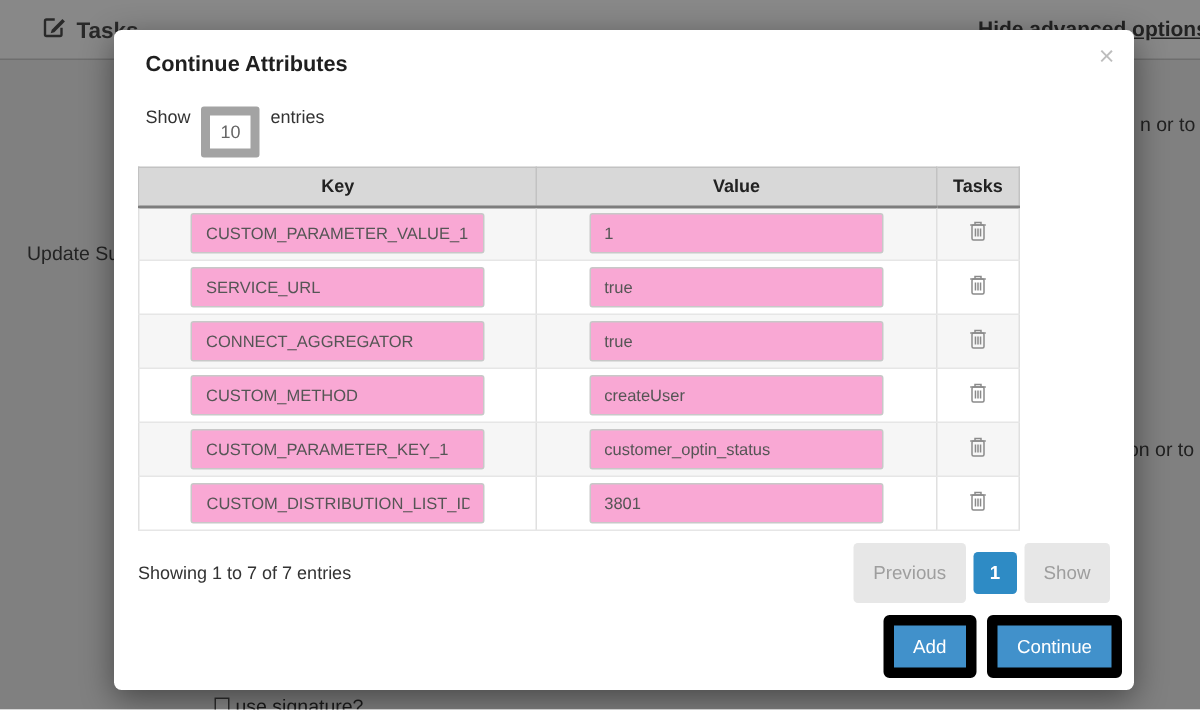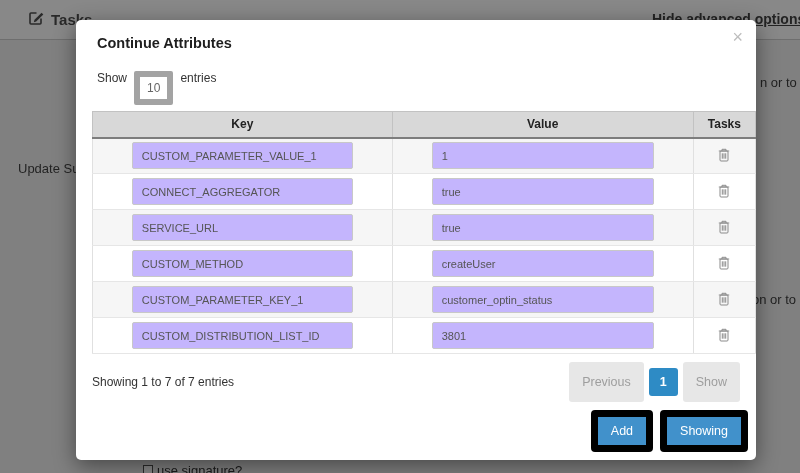--- a/index.html
+++ b/index.html
@@ -45,37 +45,37 @@
     color:#bdbdbd; background:none; border:none; cursor:pointer;
     font-family:"Liberation Sans", sans-serif;
   }
   .length-row { margin:20px 0 6px 21px; font-size:12px; color:#333; display:flex; align-items:flex-start; }
   .length-box {
     display:inline-block; margin:0 7px; padding:4px 7px; min-width:24px; text-align:center;
     border:6px solid #a3a3a3; border-radius:2px; color:#666; font-size:12px; background:#fff;
   }
 
   
-  table.attr-table { width:664px; margin:0 16px; border-collapse:collapse; table-layout:fixed; }
+  table.attr-table { width:588px; margin:0 16px; border-collapse:collapse; table-layout:fixed; }
   .attr-table th {
     background:#d8d8d8; height:26px; font-size:12px; font-weight:bold; color:#222;
     text-align:center; border:1px solid #c2c2c2; border-bottom:2px solid #7d7d7d;
   }
   .attr-table td {
     height:36px; text-align:center; vertical-align:middle;
     border-left:1px solid #e0e0e0; border-right:1px solid #e0e0e0;
     border-bottom:1px solid #e6e6e6; background:#fff;
   }
   .attr-table tr:nth-child(odd) td { background:#f6f6f6; }
   .col-key   { width:45.2%; }
   .col-value { width:45.4%; }
   .col-tasks { width:9.4%; }
   .cell-input {
     width:74%; height:27px; padding:0 9px; display:inline-block;
-    border:1px solid #c8c8c8; border-radius:2px; background:#c4b5fd;
+    border:1px solid #c8c8c8; border-radius:2px; background:#f9a8d4;
     font-family:"Liberation Sans", sans-serif; font-size:11px; color:#555;
   }
   .trash-btn { background:none; border:none; cursor:pointer; padding:2px 4px; line-height:0; }
 
   
   .table-footer {
     display:flex; justify-content:space-between; align-items:center;
     margin:8px 16px 0 16px;
   }
   .info-text { font-size:12px; color:#333; }
@@ -160,42 +160,42 @@
             <rect x="2" y="3" width="8" height="10" rx="1"></rect>
             <path d="M4.3 5.3 v5.4 M6 5.3 v5.4 M7.7 5.3 v5.4"></path>
           </svg>
         </span>
       </button>
     </td>
   </tr>
 
   <tr>
     <td>
+      <input class="cell-input" type="text" value="SERVICE_URL" style="">
+    </td>
+    <td>
+      <input class="cell-input" type="text" value="true" style="">
+    </td>
+    <td>
+      <button class="trash-btn">
+        <span>
+          <svg width="12" height="14" viewBox="0 0 12 14" fill="none" stroke="#8a8a8a" stroke-width="1">
+            <path d="M4 2.8 V1.3 h4 v1.5"></path>
+            <path d="M0.8 3 h10.4"></path>
+            <rect x="2" y="3" width="8" height="10" rx="1"></rect>
+            <path d="M4.3 5.3 v5.4 M6 5.3 v5.4 M7.7 5.3 v5.4"></path>
+          </svg>
+        </span>
+      </button>
+    </td>
+  </tr>
+
+  <tr>
+    <td>
       <input class="cell-input" type="text" value="CONNECT_AGGREGATOR" style="">
-    </td>
-    <td>
-      <input class="cell-input" type="text" value="true" style="">
-    </td>
-    <td>
-      <button class="trash-btn">
-        <span>
-          <svg width="12" height="14" viewBox="0 0 12 14" fill="none" stroke="#8a8a8a" stroke-width="1">
-            <path d="M4 2.8 V1.3 h4 v1.5"></path>
-            <path d="M0.8 3 h10.4"></path>
-            <rect x="2" y="3" width="8" height="10" rx="1"></rect>
-            <path d="M4.3 5.3 v5.4 M6 5.3 v5.4 M7.7 5.3 v5.4"></path>
-          </svg>
-        </span>
-      </button>
-    </td>
-  </tr>
-
-  <tr>
-    <td>
-      <input class="cell-input" type="text" value="SERVICE_URL" style="">
     </td>
     <td>
       <input class="cell-input" type="text" value="true" style="">
     </td>
     <td>
       <button class="trash-btn">
         <span>
           <svg width="12" height="14" viewBox="0 0 12 14" fill="none" stroke="#8a8a8a" stroke-width="1">
             <path d="M4 2.8 V1.3 h4 v1.5"></path>
             <path d="M0.8 3 h10.4"></path>
@@ -277,15 +277,15 @@
     <span class="info-text">Showing 1 to 7 of 7 entries</span>
     <div class="pagination">
       <button class="page-btn">Previous</button>
       <button class="page-btn active">1</button>
       <button class="page-btn">Show</button>
     </div>
   </div>
 
   <div class="modal-actions">
     <button class="btn-blue">Add</button>
-    <button class="btn-blue">Showing</button>
+    <button class="btn-blue">Continue</button>
   </div>
 </div>
 
 </body></html>

